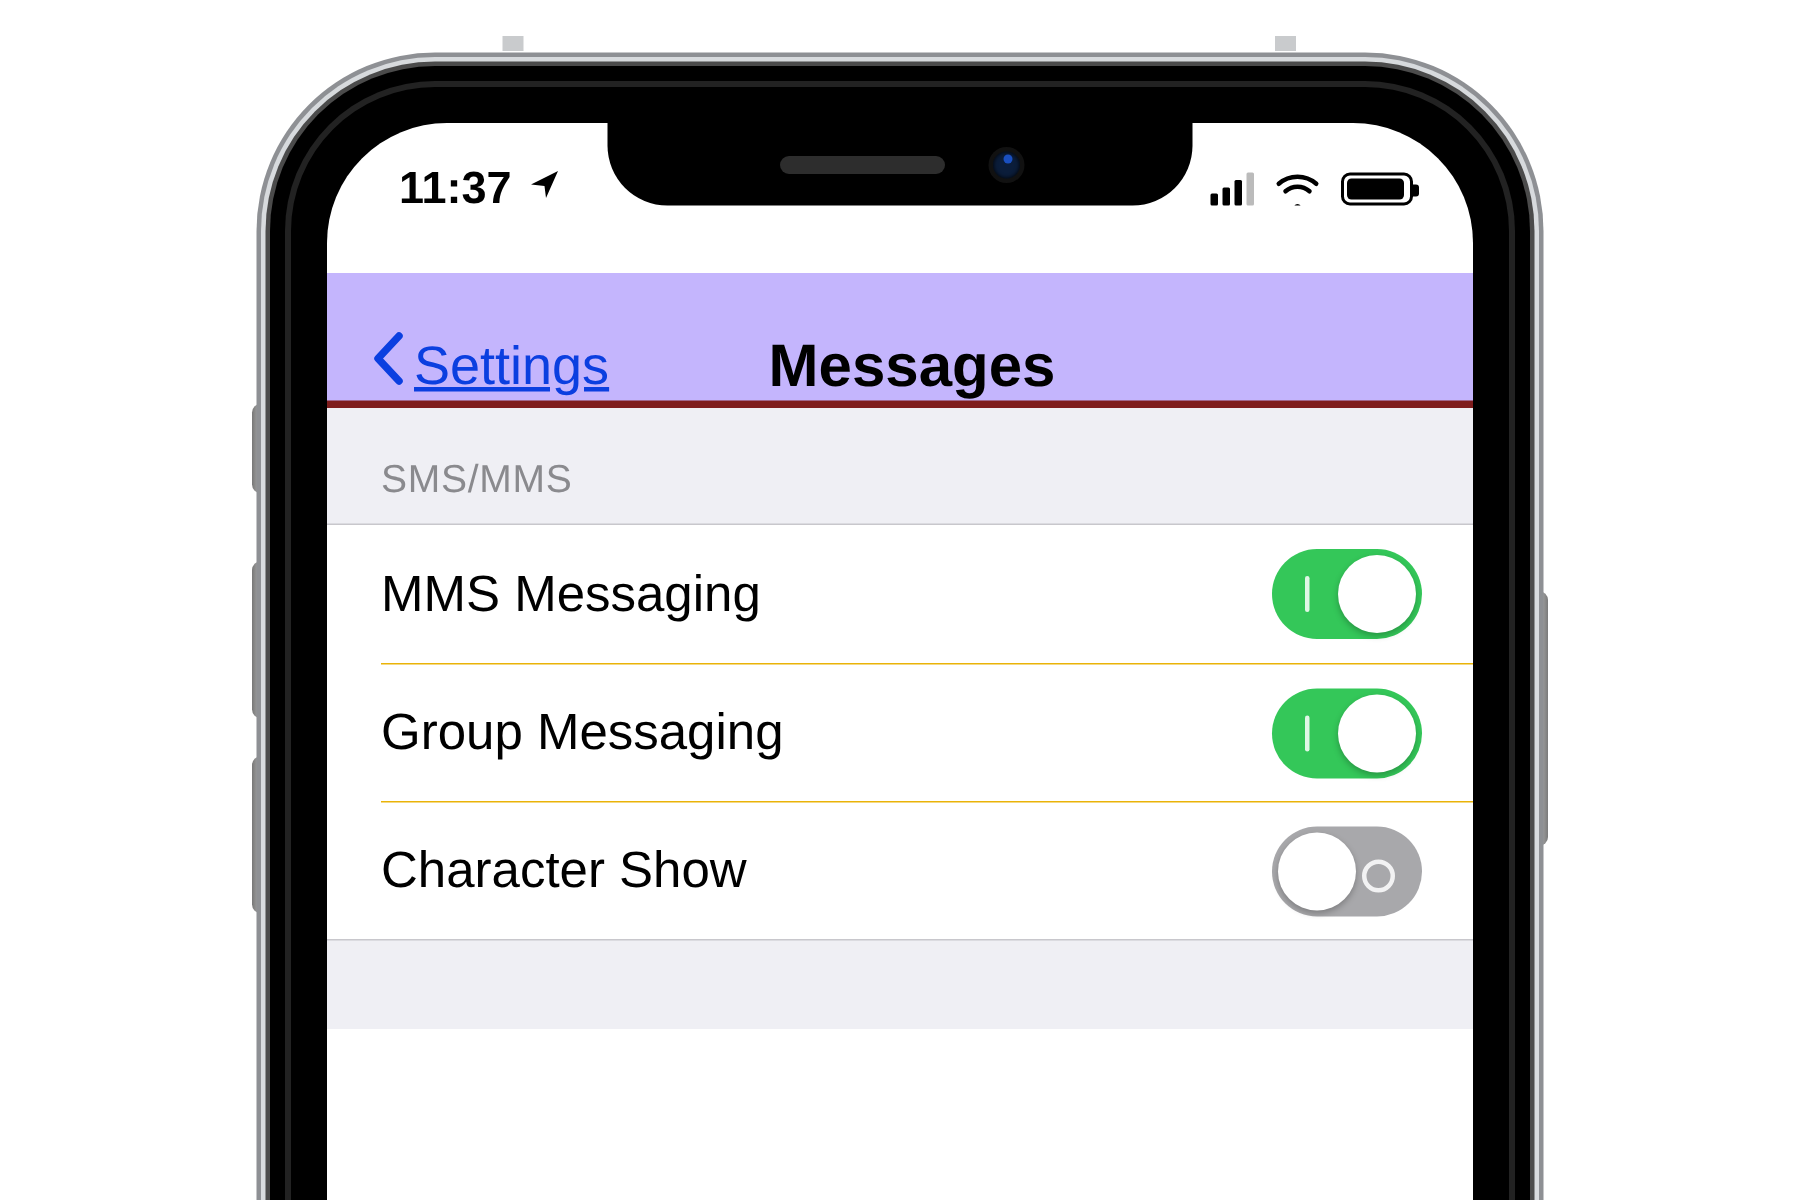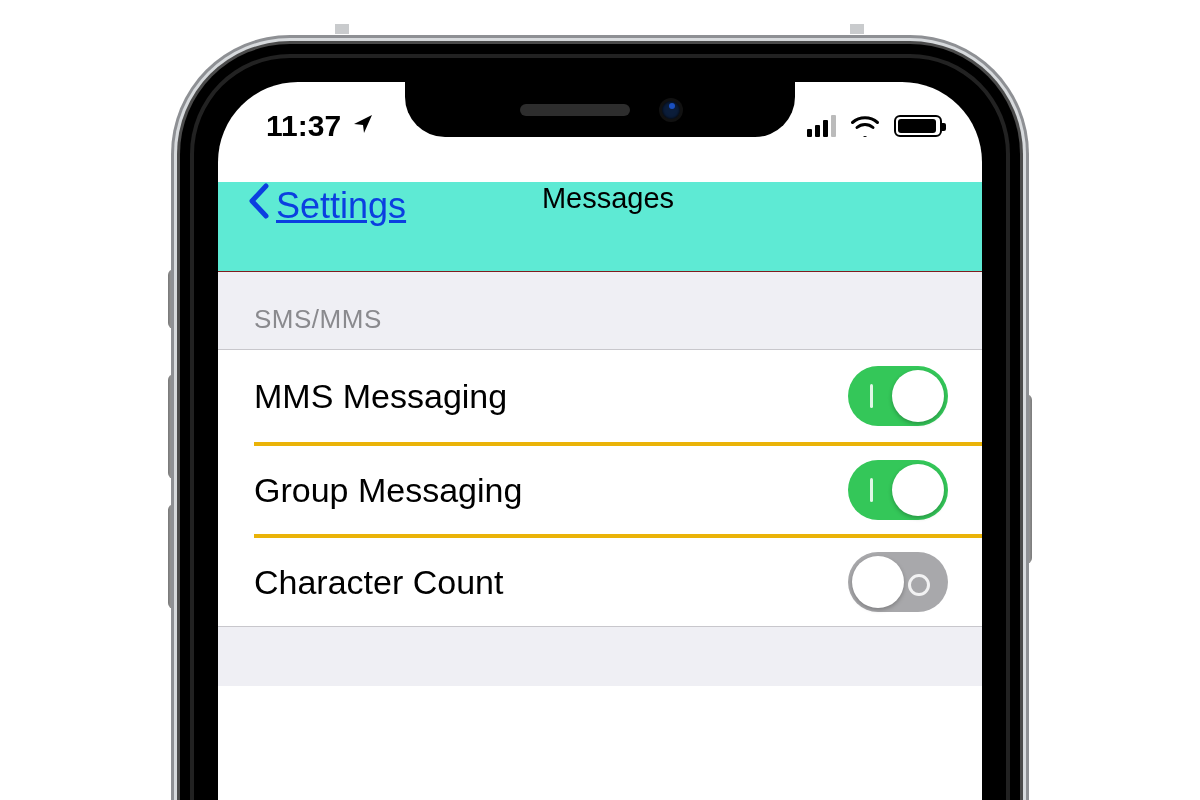--- a/index.html
+++ b/index.html
@@ -75,54 +75,54 @@
     padding: 18px 40px 0 48px;
     font-weight: 600; font-size: 30px; color: #000;
   }
   .status-left { display: flex; align-items: center; gap: 10px; }
   .loc-icon { display: inline-block; }
   .status-right { display: flex; align-items: center; gap: 14px; }
 
   
   .nav-bar {
     position: absolute; top: 100px; left: 0; right: 0; height: 90px;
-    display: flex; align-items: flex-start;
-    border-bottom: 1px solid #7f1d1d;
-    background: #5eead4;
+    display: flex; align-items: flex-end;
+    border-bottom: 5px solid #7f1d1d;
+    background: #c4b5fd;
   }
   .back-btn {
     display: flex; align-items: center; gap: 4px;
     color: #0b3fe0; font-size: 36px; font-weight: 400;
     padding-left: 28px;
   }
   .back-btn .label { text-decoration: underline; }
   .nav-title {
     position: absolute; left: 16px; right: 0; text-align: center;
-    font-size: 29px; font-weight: 400; color: #000;
+    font-size: 40px; font-weight: 700; color: #000;
     pointer-events: none;
   }
 
   
   .section-header {
     position: absolute; top: 190px; left: 0; right: 0; height: 78px;
     background: #efeff4;
     border-bottom: 1px solid #c8c7cc;
     display: flex; align-items: flex-end;
     padding: 0 40px 14px 36px;
     color: #8a8a8e; font-size: 26px; letter-spacing: 0.5px;
   }
 
   
   .rows { position: absolute; top: 268px; left: 0; right: 0; background: #fff; }
   .row {
     display: flex; align-items: center; justify-content: space-between;
     height: 92px; padding: 0 34px 0 36px;
     font-size: 34px; color: #000;
   }
-  .row + .row { border-top: 4px solid #eab308; margin-left: 36px; padding-left: 0; }
+  .row + .row { border-top: 1px solid #eab308; margin-left: 36px; padding-left: 0; }
   .row-label { flex: 1; }
   .row .right { display: flex; align-items: center; }
 
   
   .toggle {
     width: 100px; height: 60px; border-radius: 40px; position: relative;
     transition: none;
   }
   .toggle.on { background: #34c759; }
   .toggle.off { background: #a8a8ab; }
@@ -247,21 +247,21 @@
             <span class="row-label">Group Messaging</span>
             <span class="right">
               <span class="toggle on">
                   <span class="knob"></span>
                 </span>
             </span>
           </div>
 
 
           <div class="row">
-            <span class="row-label">Character Count</span>
+            <span class="row-label">Character Show</span>
             <span class="right">
               <span class="toggle off">
                   <span class="knob"></span>
                 </span>
             </span>
           </div>
 
 
           <div class="footer-strip"></div>
 

